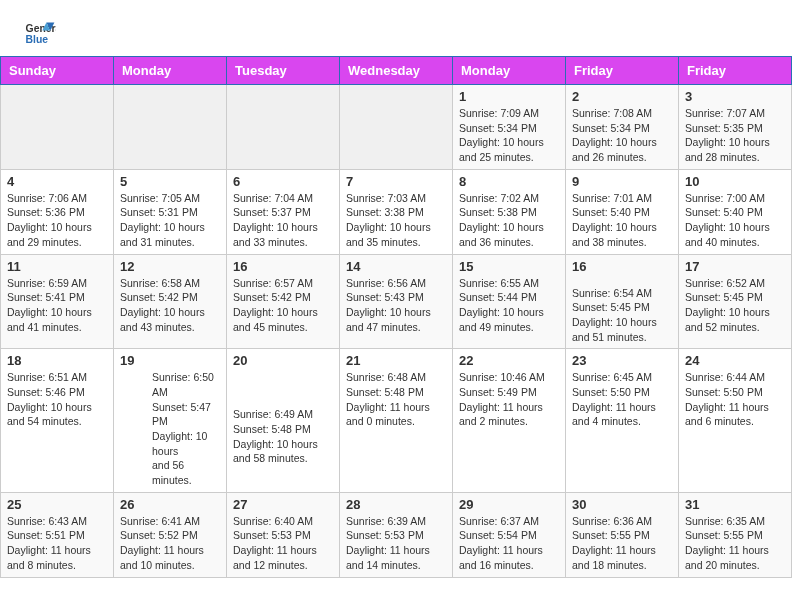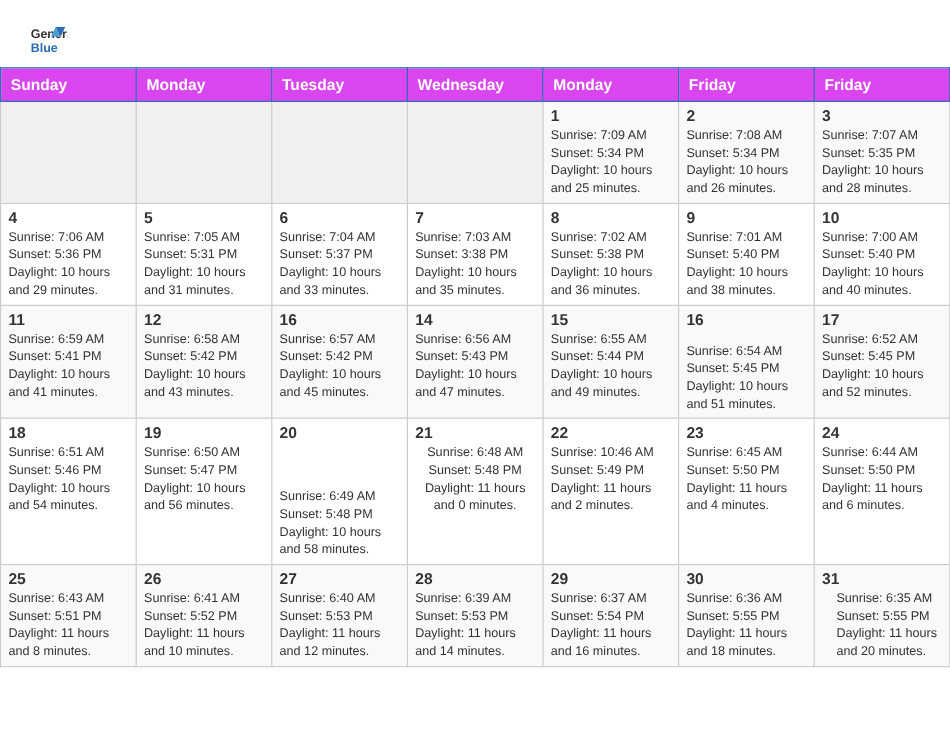--- a/index.html
+++ b/index.html
@@ -246,35 +246,35 @@
       <tr>
         <td>
           <span class="day-num">18</span>
           <div class="day-info" style="white-space: pre-line;">Sunrise: 6:51 AM
 Sunset: 5:46 PM
 Daylight: 10 hours
 and 54 minutes.</div>
         </td>
         <td>
           <span class="day-num">19</span>
-          <div class="day-info" style="white-space: pre-line;">Sunrise: 6:50 AM
+          <div class="day-info" style="white-space: pre-line; margin-left: 32px;">Sunrise: 6:50 AM
 Sunset: 5:47 PM
 Daylight: 10 hours
 and 56 minutes.</div>
         </td>
         <td>
           <span class="day-num">20</span>
           <div class="day-info" style="white-space: pre-line; margin-top: 39px;">Sunrise: 6:49 AM
 Sunset: 5:48 PM
 Daylight: 10 hours
 and 58 minutes.</div>
         </td>
         <td>
           <span class="day-num">21</span>
-          <div class="day-info" style="white-space: pre-line; text-align: center;">Sunrise: 6:48 AM
+          <div class="day-info" style="white-space: pre-line;">Sunrise: 6:48 AM
 Sunset: 5:48 PM
 Daylight: 11 hours
 and 0 minutes.</div>
         </td>
         <td>
           <span class="day-num">22</span>
           <div class="day-info" style="white-space: pre-line;">Sunrise: 10:46 AM
 Sunset: 5:49 PM
 Daylight: 11 hours
 and 2 minutes.</div>
@@ -332,20 +332,20 @@
         </td>
         <td>
           <span class="day-num">30</span>
           <div class="day-info" style="white-space: pre-line;">Sunrise: 6:36 AM
 Sunset: 5:55 PM
 Daylight: 11 hours
 and 18 minutes.</div>
         </td>
         <td>
           <span class="day-num">31</span>
-          <div class="day-info" style="white-space: pre-line; margin-left: 12px;">Sunrise: 6:35 AM
+          <div class="day-info" style="white-space: pre-line;">Sunrise: 6:35 AM
 Sunset: 5:55 PM
 Daylight: 11 hours
 and 20 minutes.</div>
         </td>
       </tr>
     </tbody>
 </table>
 
 </body></html>

